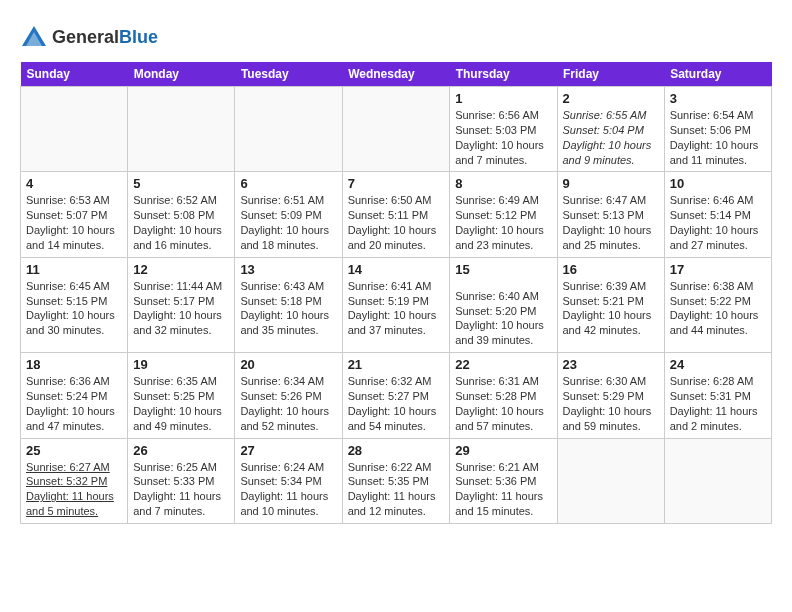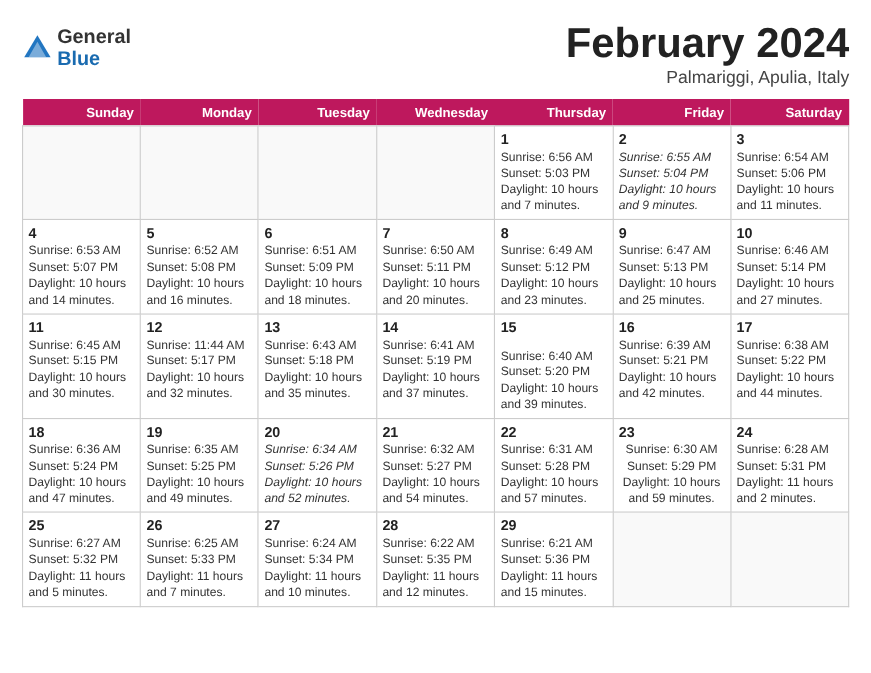--- a/index.html
+++ b/index.html
@@ -16,21 +16,21 @@
       justify-content: space-between;
       margin-bottom: 10px;
     }
     .logo {
       display: flex;
       align-items: center;
       margin-top: 4px;
     }
     .logo-text {
       display: flex;
-      flex-direction: column;
+      flex-direction: row;
       line-height: 1.1;
     }
     .logo-general {
       font-size: 18px;
       font-weight: bold;
       color: #333;
     }
     .logo-blue {
       font-size: 18px;
       font-weight: bold;
@@ -53,23 +53,23 @@
     .location-title {
       font-size: 16px;
       color: #444;
     }
     table {
       width: 100%;
       border-collapse: collapse;
       font-size: 11px;
     }
     thead tr th {
-      background-color: #be185d;
+      background-color: #6d28d9;
       color: #fff;
-      text-align: right;
+      text-align: left;
       padding: 5px 6px;
       font-size: 12px;
       font-weight: bold;
     }
     tbody tr td {
       border: 1px solid #ccc;
       vertical-align: top;
       padding: 4px 5px;
       width: 108px;
       height: 80px;
@@ -97,24 +97,20 @@
   <div class="logo">
     <svg class="logo-icon" viewBox="0 0 28 28">
       <polygon points="14,2 26,22 2,22" fill="#2276c1"></polygon>
       <polygon points="14,8 22,22 6,22" fill="#fff" opacity="0.4"></polygon>
     </svg>
     <div class="logo-text">
       <span class="logo-general">General</span>
       <span class="logo-blue">Blue</span>
     </div>
   </div>
-  <div class="title-block">
-    <div class="month-title">February 2024</div>
-    <div class="location-title">Palmariggi, Apulia, Italy</div>
-  </div>
 </div>
 
 <table>
   <thead>
     <tr>
     <th>Sunday</th>
         <th>Monday</th>
         <th>Tuesday</th>
         <th>Wednesday</th>
         <th>Thursday</th>
@@ -262,58 +258,58 @@
         </td>
         <td>
           <span class="day-num">19</span>
           <div class="day-info" style="white-space: pre-line;">Sunrise: 6:35 AM
 Sunset: 5:25 PM
 Daylight: 10 hours
 and 49 minutes.</div>
         </td>
         <td>
           <span class="day-num">20</span>
-          <div class="day-info" style="white-space: pre-line; font-style: italic;">Sunrise: 6:34 AM
+          <div class="day-info" style="white-space: pre-line;">Sunrise: 6:34 AM
 Sunset: 5:26 PM
 Daylight: 10 hours
 and 52 minutes.</div>
         </td>
         <td>
           <span class="day-num">21</span>
           <div class="day-info" style="white-space: pre-line;">Sunrise: 6:32 AM
 Sunset: 5:27 PM
 Daylight: 10 hours
 and 54 minutes.</div>
         </td>
         <td>
           <span class="day-num">22</span>
           <div class="day-info" style="white-space: pre-line;">Sunrise: 6:31 AM
 Sunset: 5:28 PM
 Daylight: 10 hours
 and 57 minutes.</div>
         </td>
         <td>
           <span class="day-num">23</span>
-          <div class="day-info" style="white-space: pre-line; text-align: center;">Sunrise: 6:30 AM
+          <div class="day-info" style="white-space: pre-line;">Sunrise: 6:30 AM
 Sunset: 5:29 PM
 Daylight: 10 hours
 and 59 minutes.</div>
         </td>
         <td>
           <span class="day-num">24</span>
           <div class="day-info" style="white-space: pre-line;">Sunrise: 6:28 AM
 Sunset: 5:31 PM
 Daylight: 11 hours
 and 2 minutes.</div>
         </td>
       </tr>
       <tr>
         <td>
           <span class="day-num">25</span>
-          <div class="day-info" style="white-space: pre-line;">Sunrise: 6:27 AM
+          <div class="day-info" style="white-space: pre-line; text-decoration: underline;">Sunrise: 6:27 AM
 Sunset: 5:32 PM
 Daylight: 11 hours
 and 5 minutes.</div>
         </td>
         <td>
           <span class="day-num">26</span>
           <div class="day-info" style="white-space: pre-line;">Sunrise: 6:25 AM
 Sunset: 5:33 PM
 Daylight: 11 hours
 and 7 minutes.</div>

